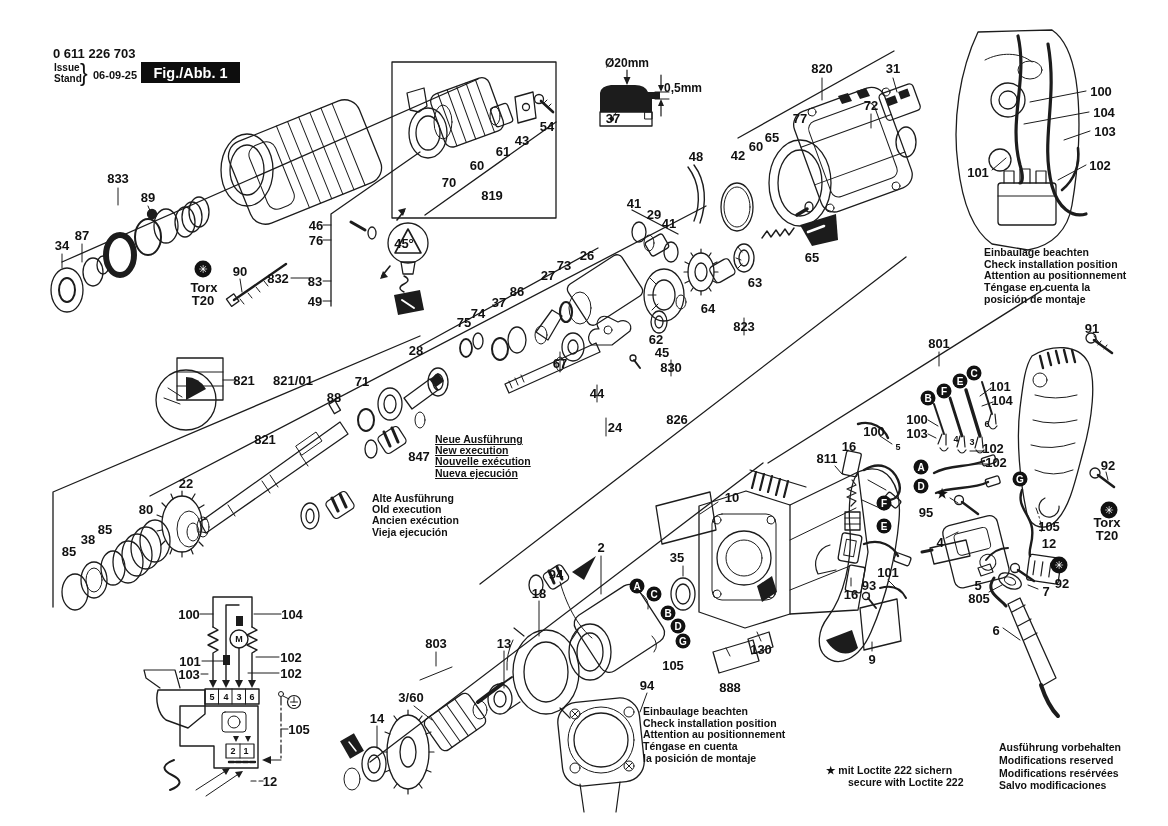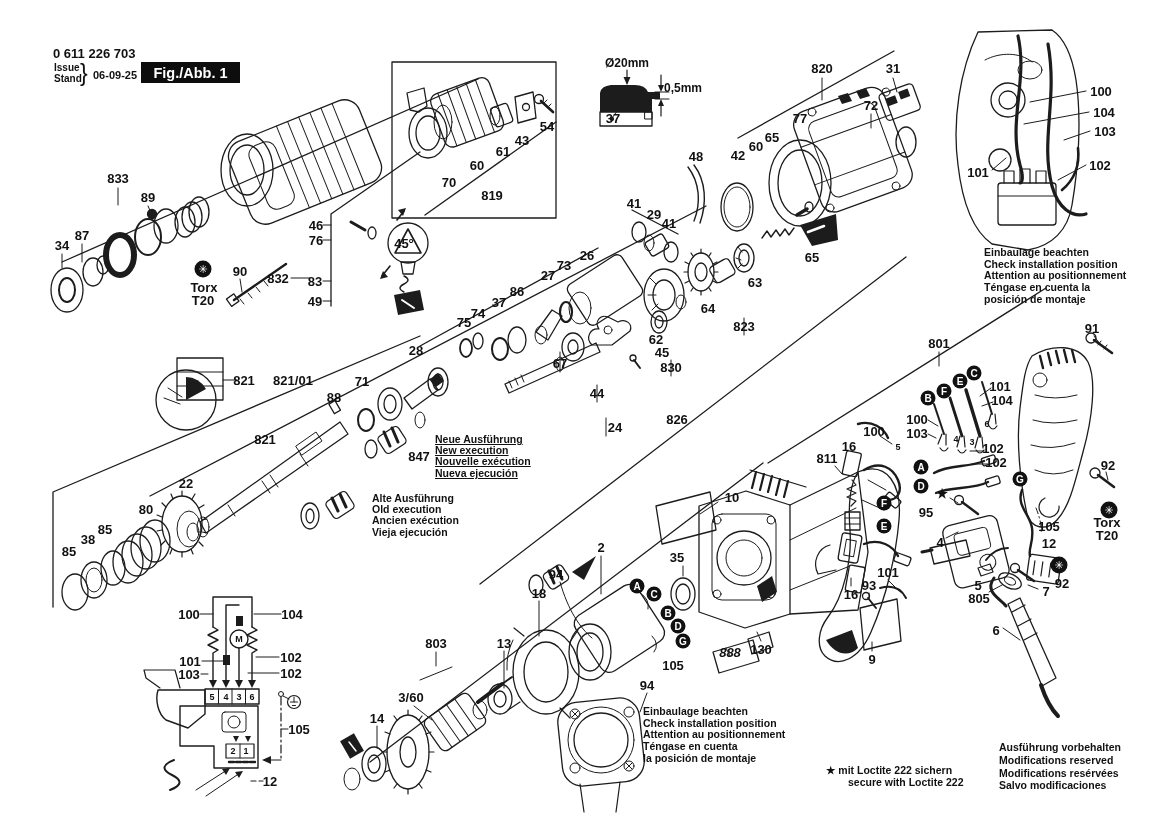--- a/index.html
+++ b/index.html
@@ -512,21 +512,21 @@
       <div class="lbl" style="left: 411px; top: 697px;">3/60</div>
       <div class="lbl" style="left: 377px; top: 718px;">14</div>
       <div class="lbl" style="left: 504px; top: 643px;">13</div>
       <div class="lbl" style="left: 539px; top: 593px;">18</div>
       <div class="lbl" style="left: 556px; top: 574px;">94</div>
       <div class="lbl" style="left: 601px; top: 547px;">2</div>
       <div class="lbl" style="left: 677px; top: 557px;">35</div>
       <div class="lbl" style="left: 673px; top: 665px;">105</div>
       <div class="lbl" style="left: 647px; top: 685px;">94</div>
       <div class="lbl" style="left: 761px; top: 649px;">130</div>
-      <div class="lbl" style="left: 730px; top: 652px; font-style: italic;">888</div>
+      <div class="lbl" style="left: 730px; top: 687px;">888</div>
       <div class="lbl" style="left: 732px; top: 497px;">10</div>
       <div class="lbl" style="left: 872px; top: 659px;">9</div>
       <div class="lbl" style="left: 939px; top: 343px;">801</div>
       <div class="lbl" style="left: 1000px; top: 386px;">101</div>
       <div class="lbl" style="left: 1002px; top: 400px;">104</div>
       <div class="lbl" style="left: 917px; top: 419px;">100</div>
       <div class="lbl" style="left: 917px; top: 433px;">103</div>
       <div class="lbl" style="left: 874px; top: 431px;">100</div>
       <div class="lbl" style="left: 849px; top: 446px;">16</div>
       <div class="lbl" style="left: 827px; top: 458px;">811</div>

